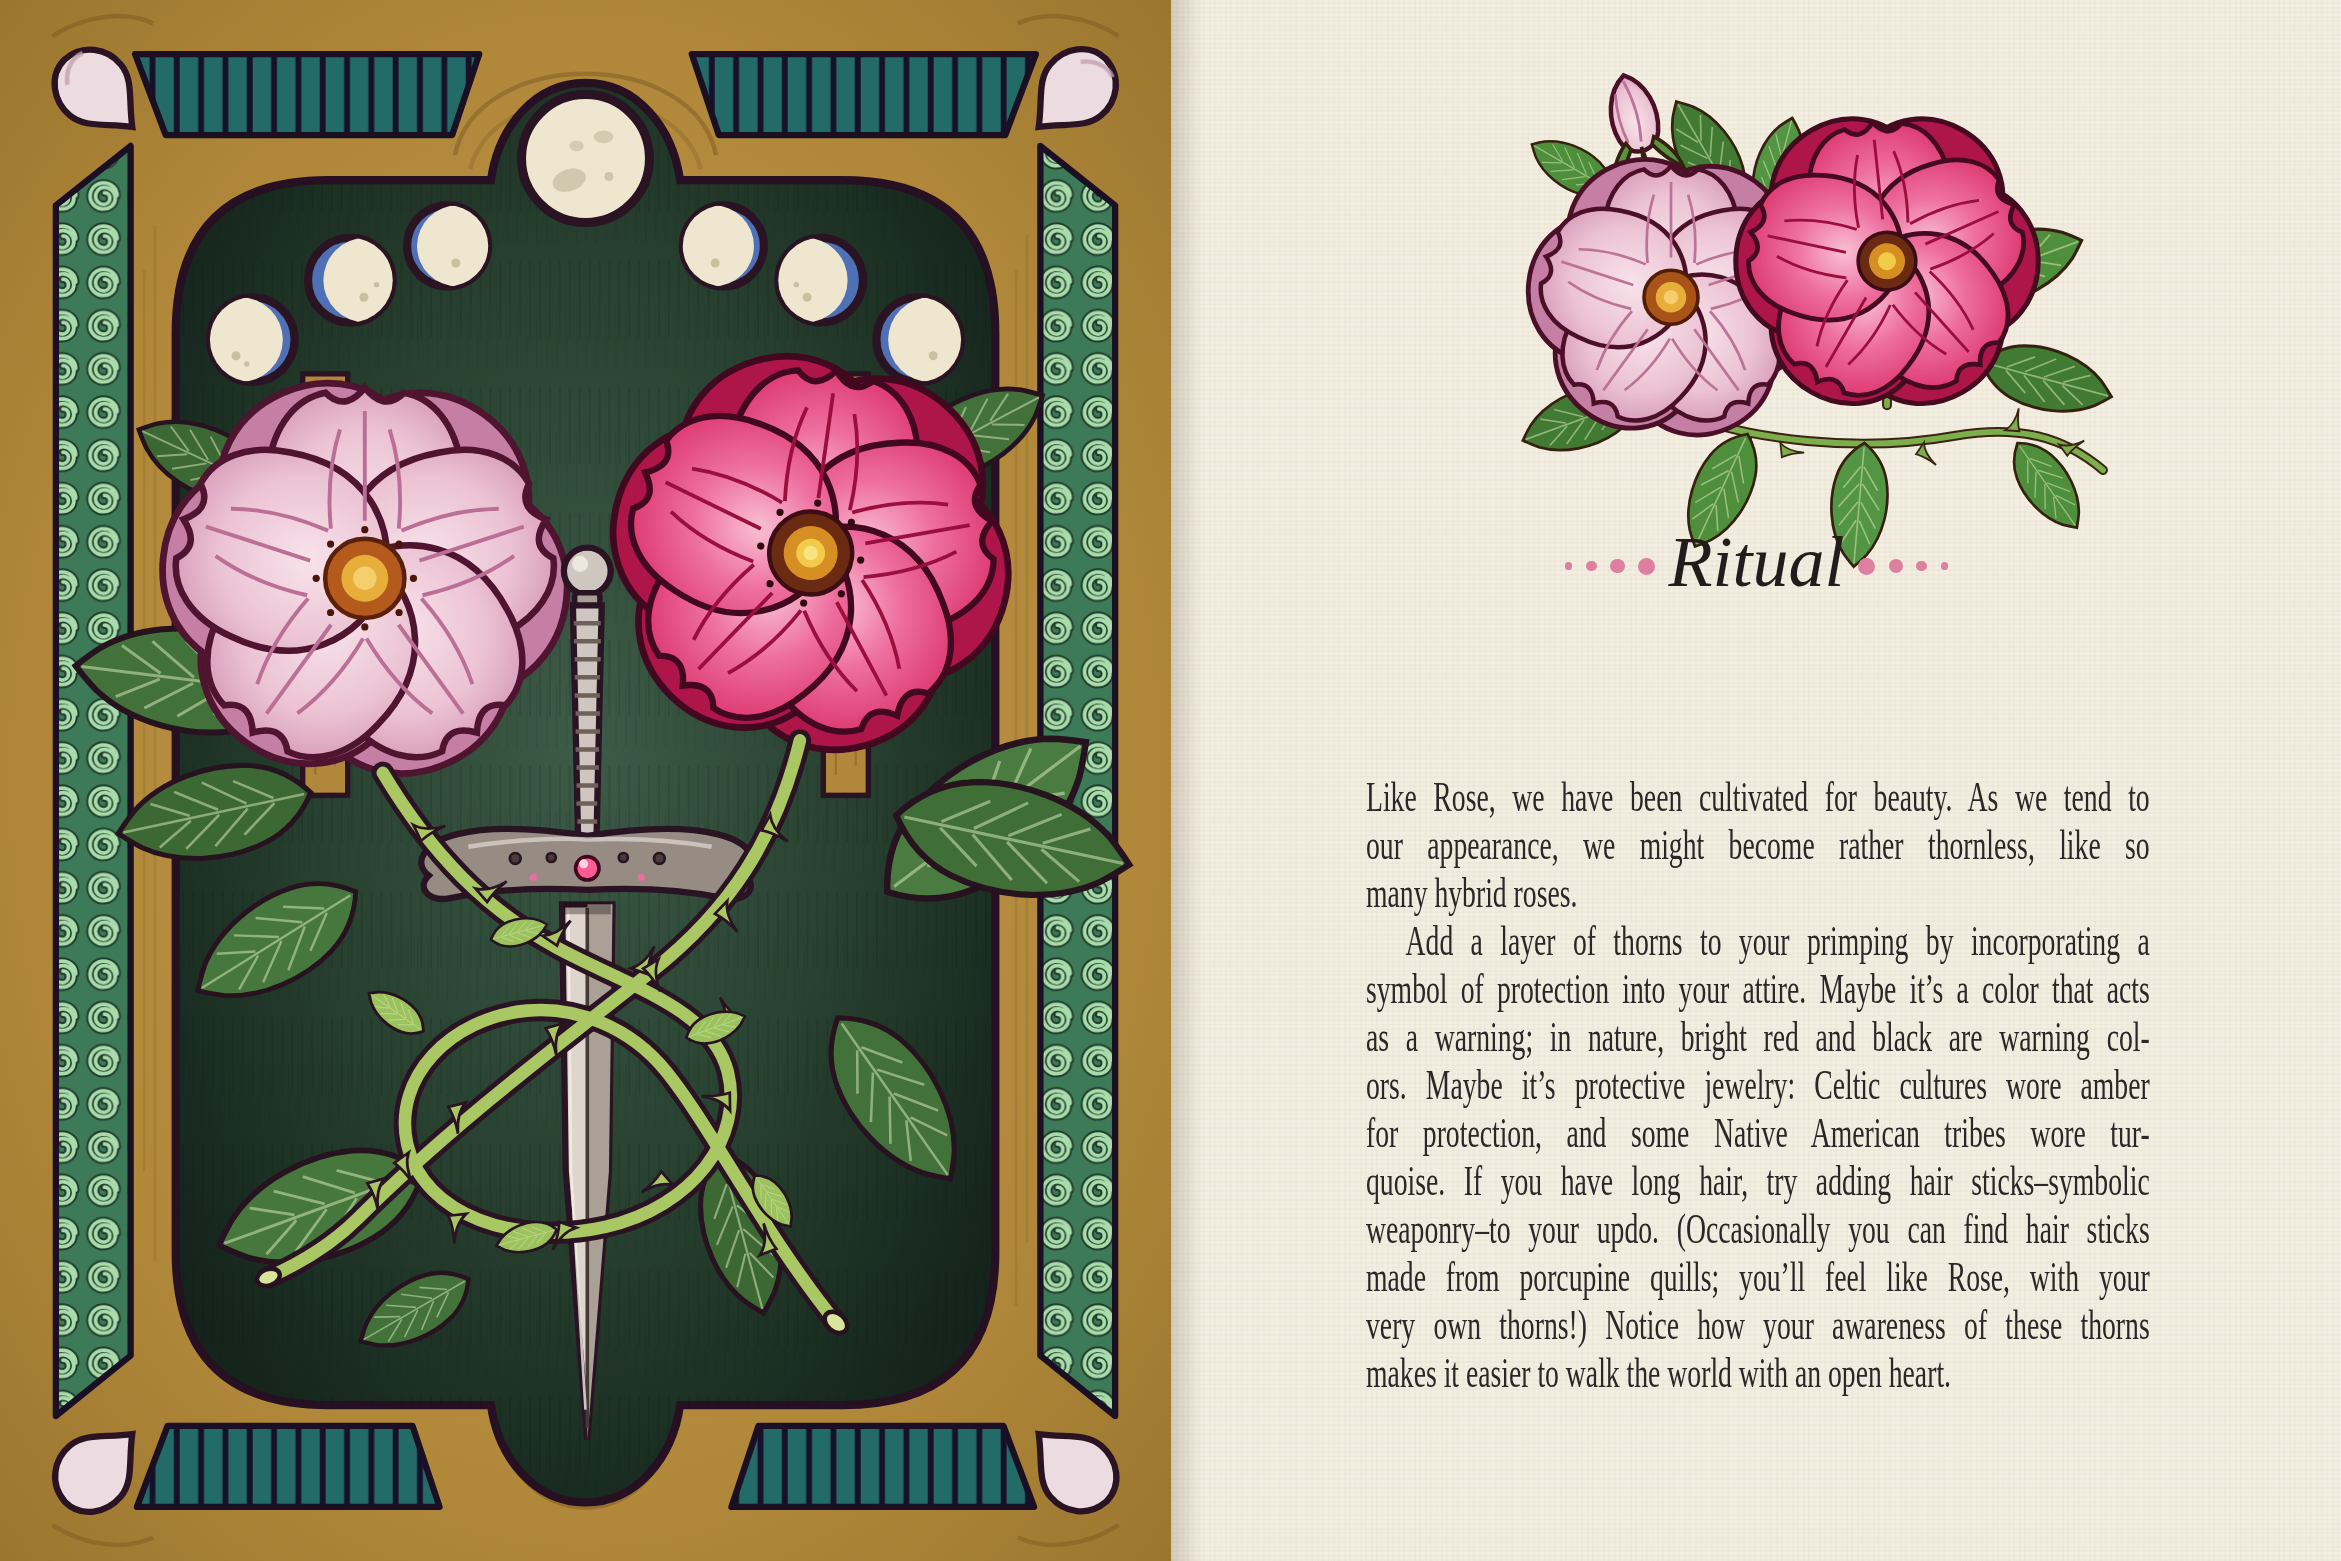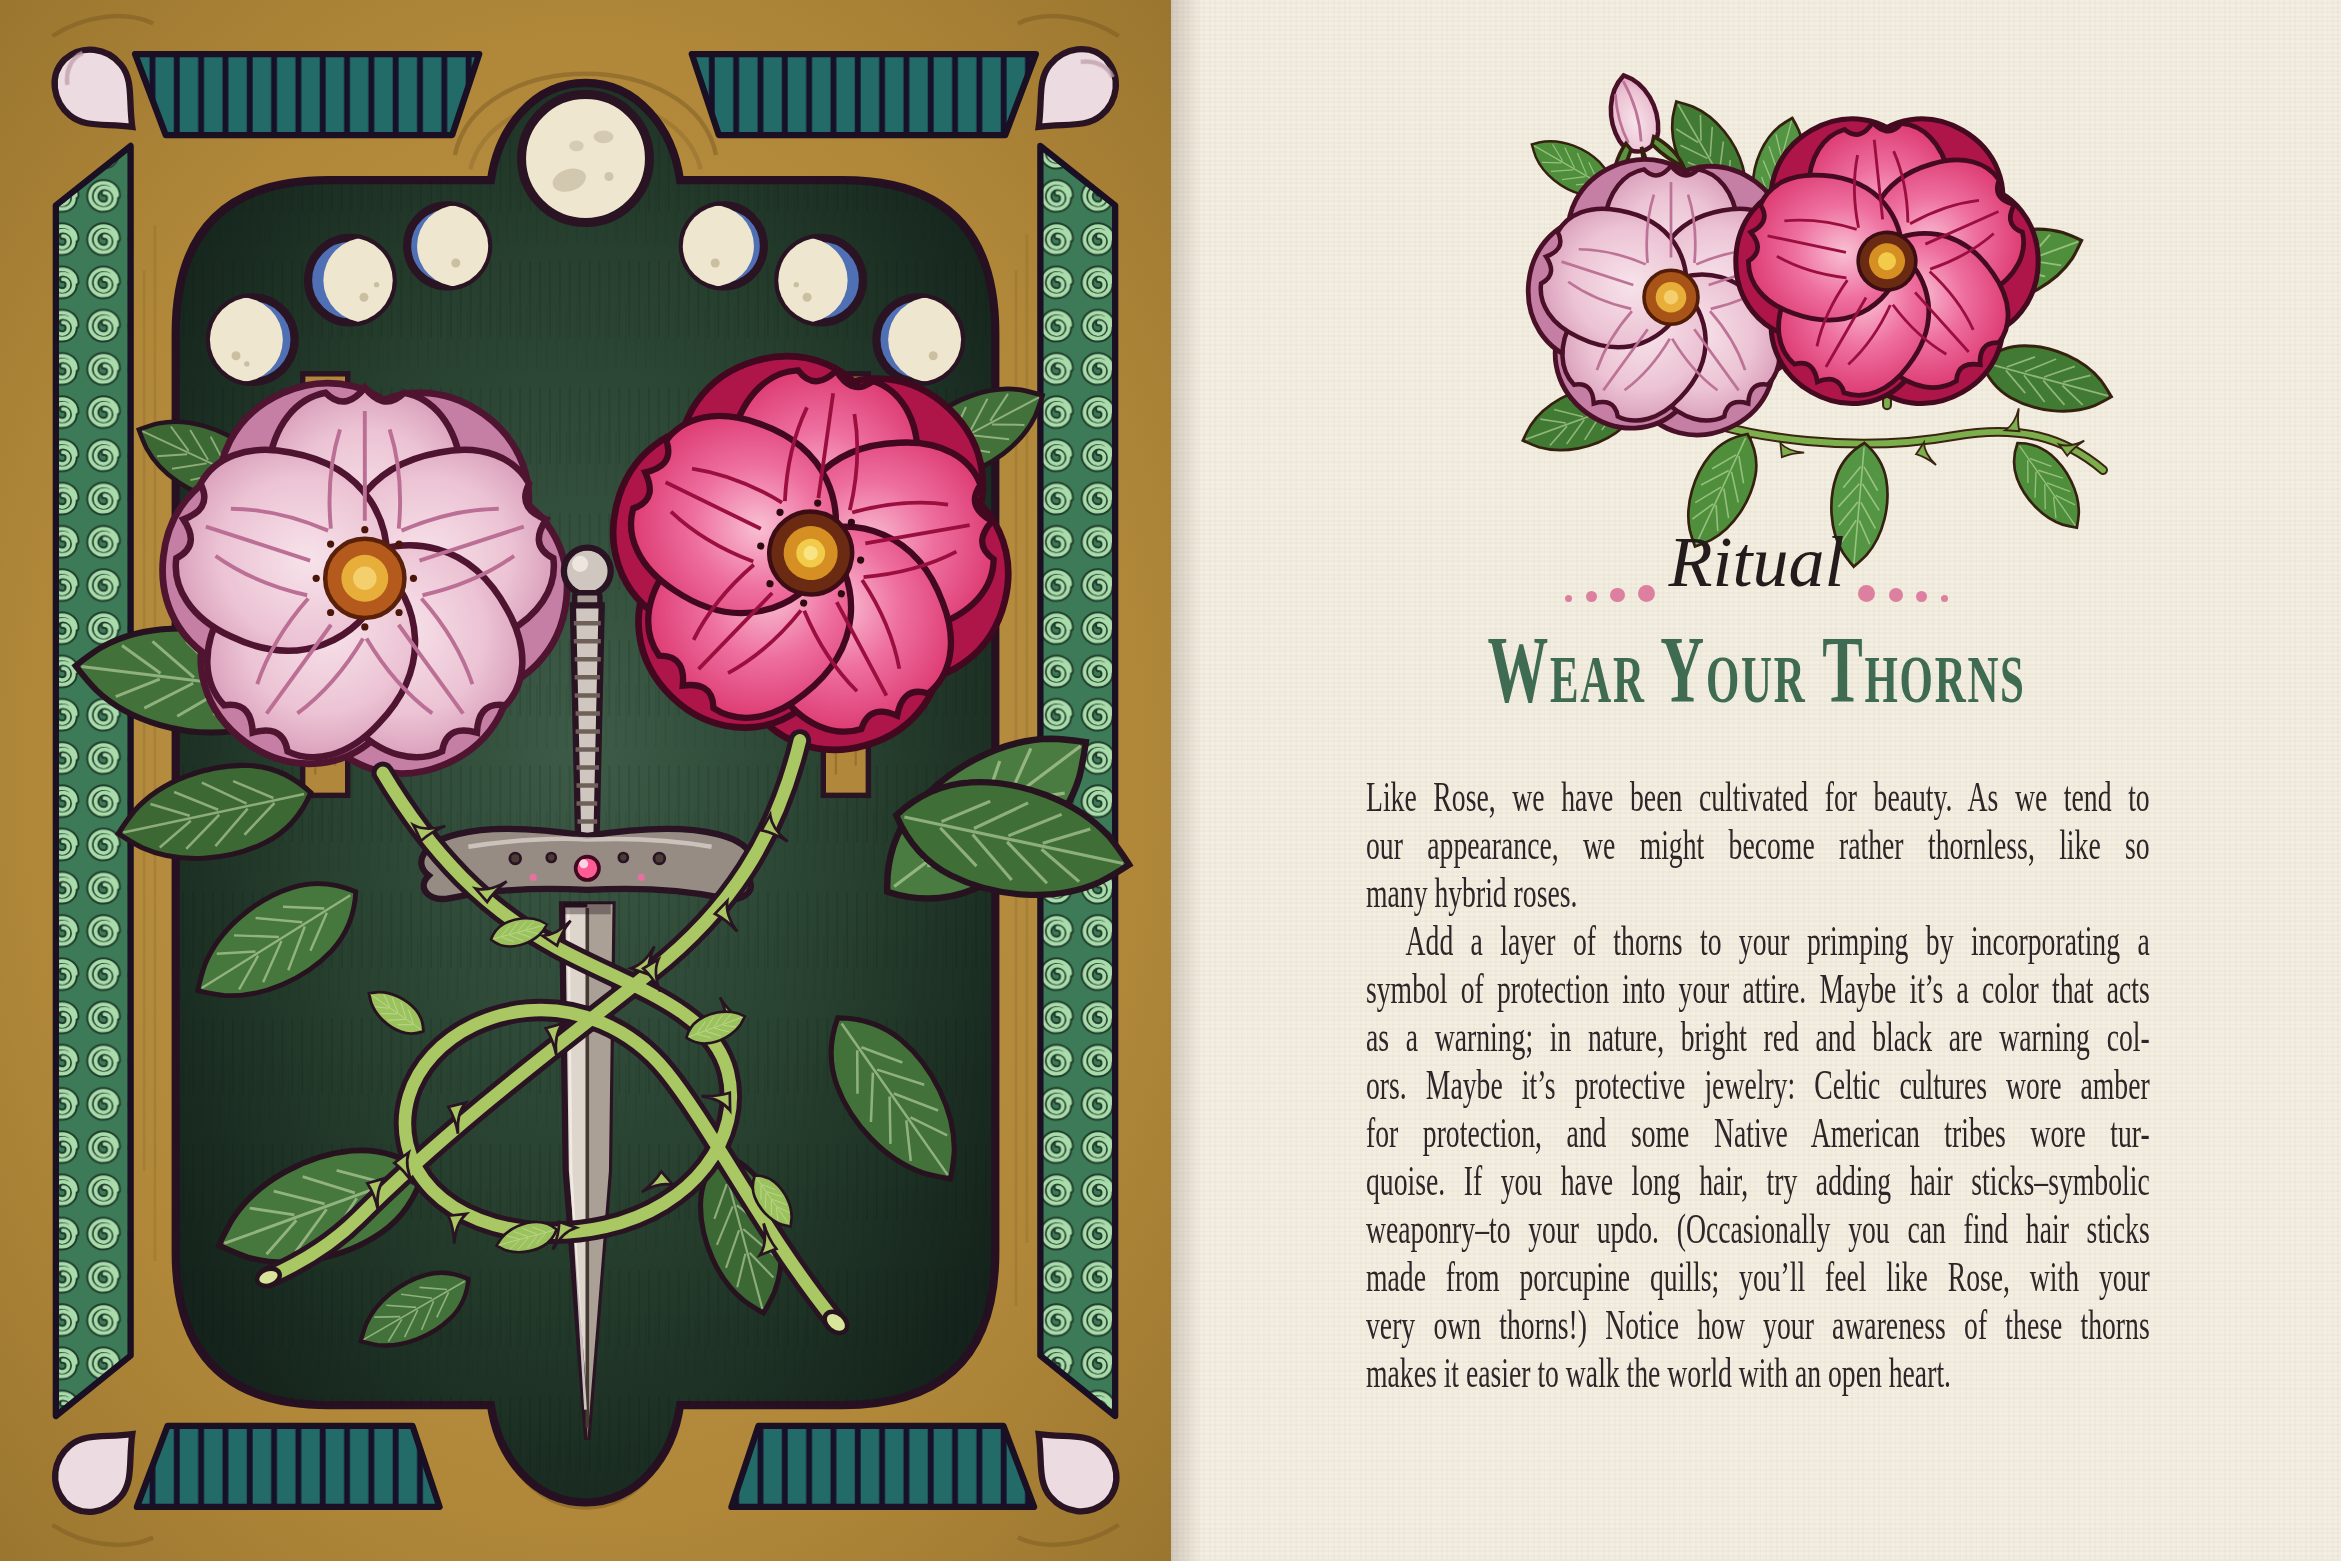--- a/index.html
+++ b/index.html
@@ -5,21 +5,21 @@
   html,body{margin:0;padding:0;background:#222;}
   #spread{position:relative;width:2342px;height:1561px;overflow:hidden;background:#b5893c;font-family:"Liberation Serif",serif;}
   #leftpage{position:absolute;left:0;top:0;width:1171px;height:1561px;}
   #leftpage svg{display:block;}
   #rightpage{position:absolute;left:1171px;top:0;width:1171px;height:1561px;background:#f3eee2;
     background-image:repeating-linear-gradient(0deg, rgba(190,172,140,.07) 0 1.8px, rgba(0,0,0,0) 1.8px 4.5px),
                      repeating-linear-gradient(90deg, rgba(190,172,140,.06) 0 1.8px, rgba(0,0,0,0) 1.8px 5.4px);}
   #rightpage::before{content:"";position:absolute;left:0;top:0;width:31px;height:100%;
     background:linear-gradient(90deg, rgba(60,40,20,.18), rgba(60,40,20,0));}
   .botanical{position:absolute;left:306px;top:20px;width:649px;height:504px;overflow:visible;}
-  .kicker{position:absolute;top:530px;left:0;width:100%;display:flex;align-items:flex-end;justify-content:center;gap:13.5px;}
+  .kicker{position:absolute;top:530px;left:0;width:100%;display:flex;align-items:center;justify-content:center;gap:13.5px;}
   .kicker-word{font-family:"Liberation Serif",serif;font-style:italic;font-size:72px;line-height:1;color:#241b1c;transform:translateY(-3.6px);}
   .dot{background:#dd7f9f;border-radius:50%;display:inline-block;}
   .d1{width:7.2px;height:7.2px;}  .d2{width:10.8px;height:10.8px;}
   .d3{width:14.4px;height:14.4px;}.d4{width:17px;height:17px;}
   .title{position:absolute;top:623px;left:0;width:100%;margin:0;text-align:center;
     font-family:"Liberation Serif",serif;font-weight:bold;font-variant:small-caps;
     font-size:95px;line-height:1;color:#3e6b52;letter-spacing:2.7px;}
   .title span{display:inline-block;transform:scaleX(.64);transform-origin:center top;white-space:nowrap;}
   .bodywrap{position:absolute;top:773px;left:195px;width:1189px;transform:scaleX(.6591);transform-origin:left top;
     font-family:"Liberation Serif",serif;font-size:42px;line-height:48px;color:#2e2528;}
@@ -442,21 +442,20 @@
       <span class="dot d2"></span>
       <span class="dot d3"></span>
       <span class="dot d4"></span>
       <span class="kicker-word">Ritual</span>
       <span class="dot d4"></span>
       <span class="dot d3"></span>
       <span class="dot d2"></span>
       <span class="dot d1"></span>
     </div>
 
-    <h1 class="title"><span>Wear Your Thorns</span></h1>
 
     <div class="bodywrap" id="bodyText">
         <div class="line">Like Rose, we have been cultivated for beauty. As we tend to</div>
         <div class="line">our appearance, we might become rather thornless, like so</div>
         <div class="line last">many hybrid roses.</div>
         <div class="line indent">Add a layer of thorns to your primping by incorporating a</div>
         <div class="line">symbol of protection into your attire. Maybe it’s a color that acts</div>
         <div class="line">as a warning; in nature, bright red and black are warning col-</div>
         <div class="line">ors. Maybe it’s protective jewelry: Celtic cultures wore amber</div>
         <div class="line">for protection, and some Native American tribes wore tur-</div>

